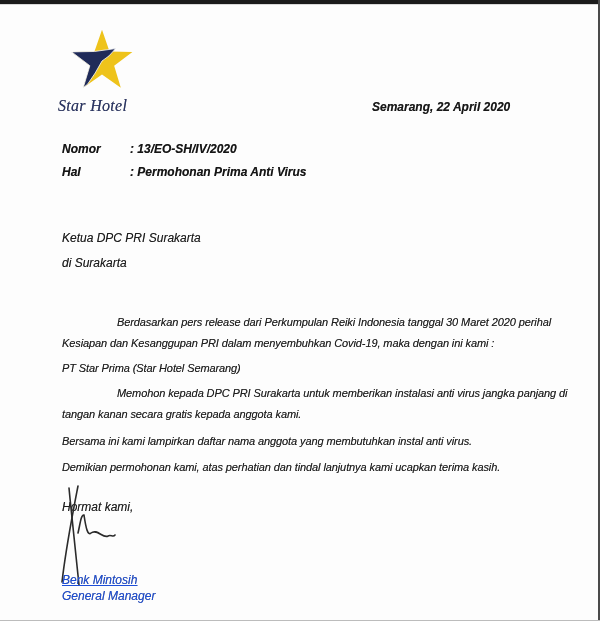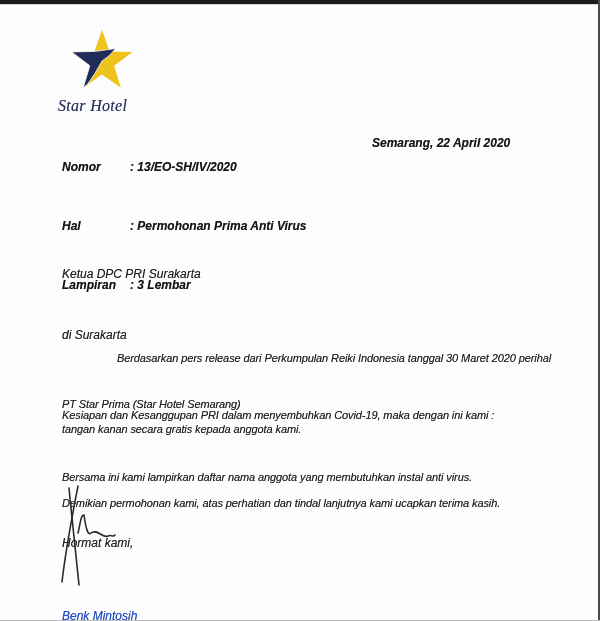--- a/index.html
+++ b/index.html
@@ -8,33 +8,33 @@
     background:#fdfdfd;
     font-family:"Liberation Sans","DejaVu Sans",sans-serif;
     color:#222;
     font-style:italic;
   }
   
   .edge-top{position:absolute;top:0;left:0;width:100%;height:4px;background:#1b1b1b;border-bottom:1px solid #d9d9d9;}
   .edge-right{position:absolute;top:0;right:0;width:2px;height:100%;background:#4a4a4a;}
   .edge-bottom{position:absolute;bottom:0;left:0;width:100%;height:1px;background:#bcbcbc;}
 
-  .txt{text-shadow:0 0 0.4px rgba(50,50,50,.65);margin-top:36px;}
+  .txt{text-shadow:0 0 0.4px rgba(50,50,50,.65);}
 
   
   .logo{position:absolute;left:58px;top:26px;width:110px;}
   .logo svg{display:block;margin-left:4px;}
   .logo-text{
     font-family:"Liberation Serif","DejaVu Serif",serif;
     font-size:16px;color:#2a3566;margin-top:1px;letter-spacing:.3px;
   }
   .date-line{position:absolute;left:372px;top:100px;font-size:12px;font-weight:700;color:#181818;}
 
   
-  .meta{position:absolute;left:62px;top:123px;font-size:12px;font-weight:700;color:#151515;}
+  .meta{position:absolute;left:62px;top:141px;font-size:12px;font-weight:700;color:#151515;}
   .meta-row{height:23px;line-height:16px;}
   .meta-label{display:inline-block;width:68px;}
 
   
   .recipient{position:absolute;left:62px;top:231px;font-size:12px;color:#1e1e1e;}
   .recipient div{height:25px;}
 
   
   .para{position:absolute;left:62px;width:524px;font-size:11px;letter-spacing:-0.1px;color:#1f1f1f;line-height:21px;}
   .para .ln{white-space:nowrap;}
@@ -70,40 +70,38 @@
 
   <div class="date-line txt">Semarang, 22 April 2020</div>
 
   <div class="meta">
     <div class="meta-row txt">
       <span class="meta-label">Nomor</span><span>: 13/EO-SH/IV/2020</span>
     </div>
     <div class="meta-row txt">
       <span class="meta-label">Hal</span><span>: Permohonan Prima Anti Virus</span>
     </div>
-    <div class="meta-row txt">
-      <span class="meta-label">Lampiran</span><span>: 3 Lembar</span>
-    </div>
   </div>
 
   <div class="recipient">
     <div class="txt">Ketua DPC PRI Surakarta</div>
     <div class="txt">di Surakarta</div>
   </div>
 
   <div class="para p-opening">
     <div class="ln indent txt">Berdasarkan pers release dari Perkumpulan Reiki Indonesia tanggal 30 Maret 2020 perihal</div>
     <div class="ln txt">Kesiapan dan Kesanggupan PRI dalam menyembuhkan Covid-19, maka dengan ini kami :</div>
   </div>
 
   <div class="para p-sender">
     <div class="ln txt">PT Star Prima (Star Hotel Semarang)</div>
   </div>
 
   <div class="para p-request">
+    <div class="ln indent txt">Memohon kepada DPC PRI Surakarta untuk memberikan instalasi anti virus jangka panjang di</div>
     <div class="ln txt">tangan kanan secara gratis kepada anggota kami.</div>
   </div>
 
   <div class="para p-attachment">
     <div class="ln txt">Bersama ini kami lampirkan daftar nama anggota yang membutuhkan instal anti virus.</div>
   </div>
 
   <div class="para p-closing">
     <div class="ln txt">Demikian permohonan kami, atas perhatian dan tindal lanjutnya kami ucapkan terima kasih.</div>
   </div>

